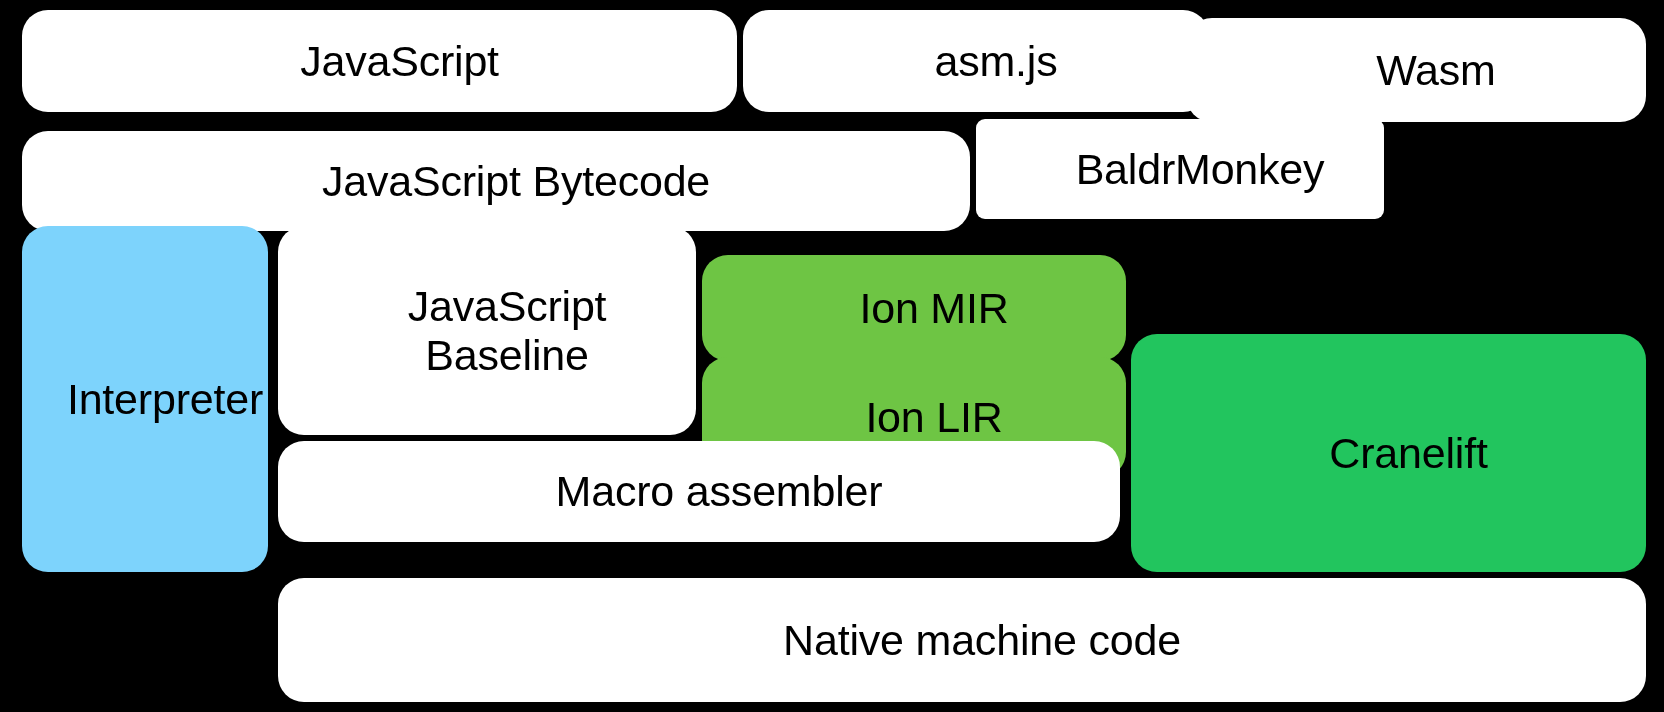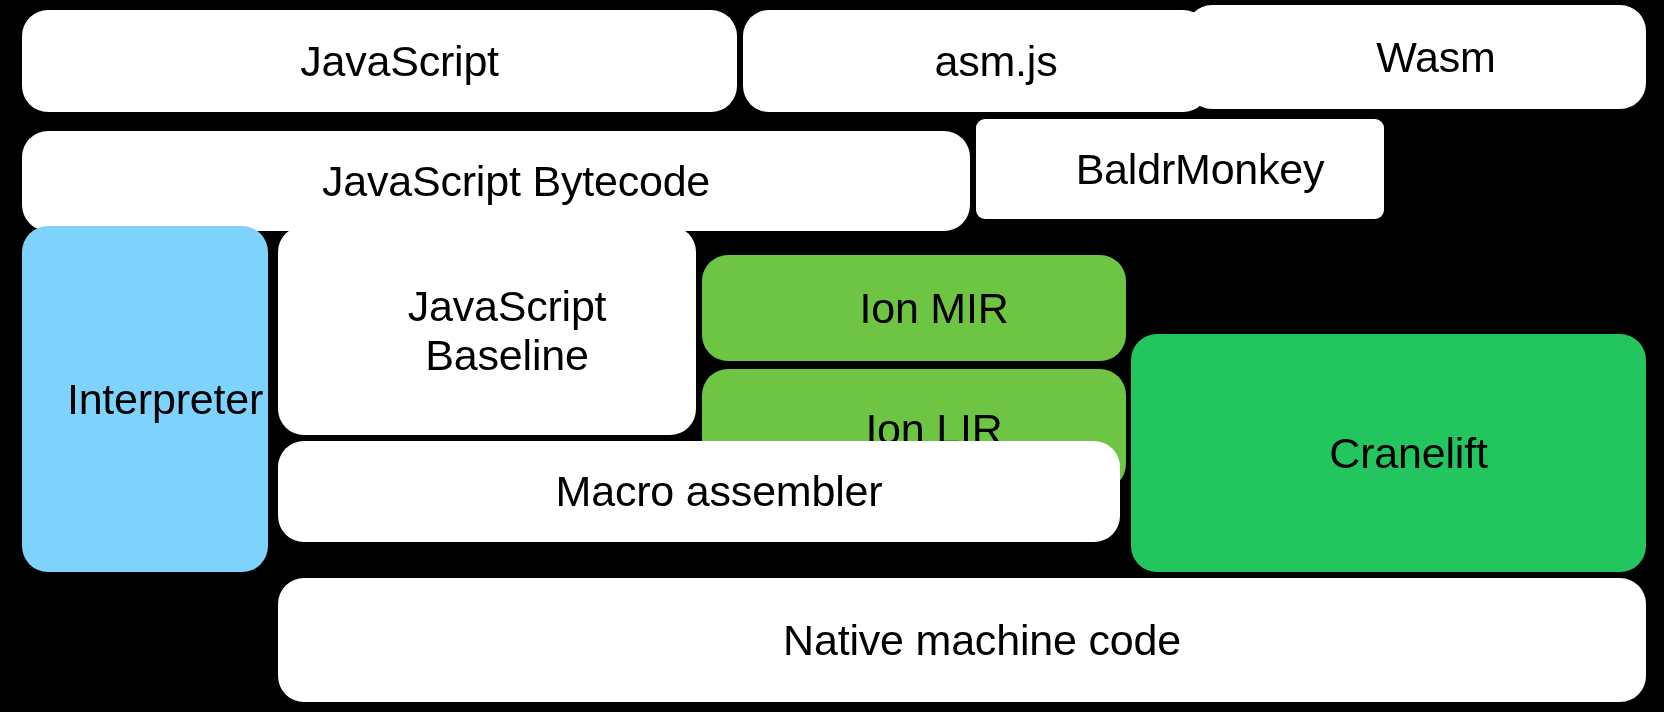--- a/index.html
+++ b/index.html
@@ -39,24 +39,24 @@
   .fill-gray  { background: #7dd3fc; text-align: right; }
   .fill-green { background: #6ec544; margin-top: 29px; }
   .fill-pink  { background: #22c55e; }
 </style>
 </head>
 <body>
 
 <div id="canvas" style="background: rgb(0, 0, 0);">
     <div class="node fill-white" style="left: 22px; top: 10px; width: 715px; height: 102px;">JavaScript</div>
     <div class="node fill-white" style="left: 743px; top: 10px; width: 466px; height: 102px;">asm.js</div>
-    <div class="node fill-white" style="left: 1186px; top: 5px; width: 460px; height: 104px;">Wasm</div>
+    <div class="node fill-white" style="left: 1186px; top: 18px; width: 460px; height: 104px;">Wasm</div>
     <div class="node fill-white" style="left: 22px; top: 131px; width: 948px; height: 100px;">JavaScript Bytecode</div>
     <div class="node fill-white" style="left: 976px; top: 119px; width: 408px; height: 100px; border-radius: 9px;">BaldrMonkey</div>
     <div class="node fill-gray" style="left: 22px; top: 226px; width: 246px; height: 346px;">Interpreter</div>
     <div class="node fill-white" style="left: 278px; top: 226px; width: 418px; height: 209px;">JavaScript
 Baseline</div>
     <div class="node fill-green" style="left: 702px; top: 226px; width: 424px; height: 106px;">Ion MIR</div>
-    <div class="node fill-green" style="left: 702px; top: 340px; width: 424px; height: 121px;">Ion LIR</div>
+    <div class="node fill-green" style="left: 702px; top: 328px; width: 424px; height: 121px;">Ion LIR</div>
     <div class="node fill-pink" style="left: 1131px; top: 334px; width: 515px; height: 238px;">Cranelift</div>
     <div class="node fill-white" style="left: 278px; top: 441px; width: 842px; height: 101px;">Macro assembler</div>
     <div class="node fill-white" style="left: 278px; top: 578px; width: 1368px; height: 124px;">Native machine code</div>
   </div>
 
 </body></html>

